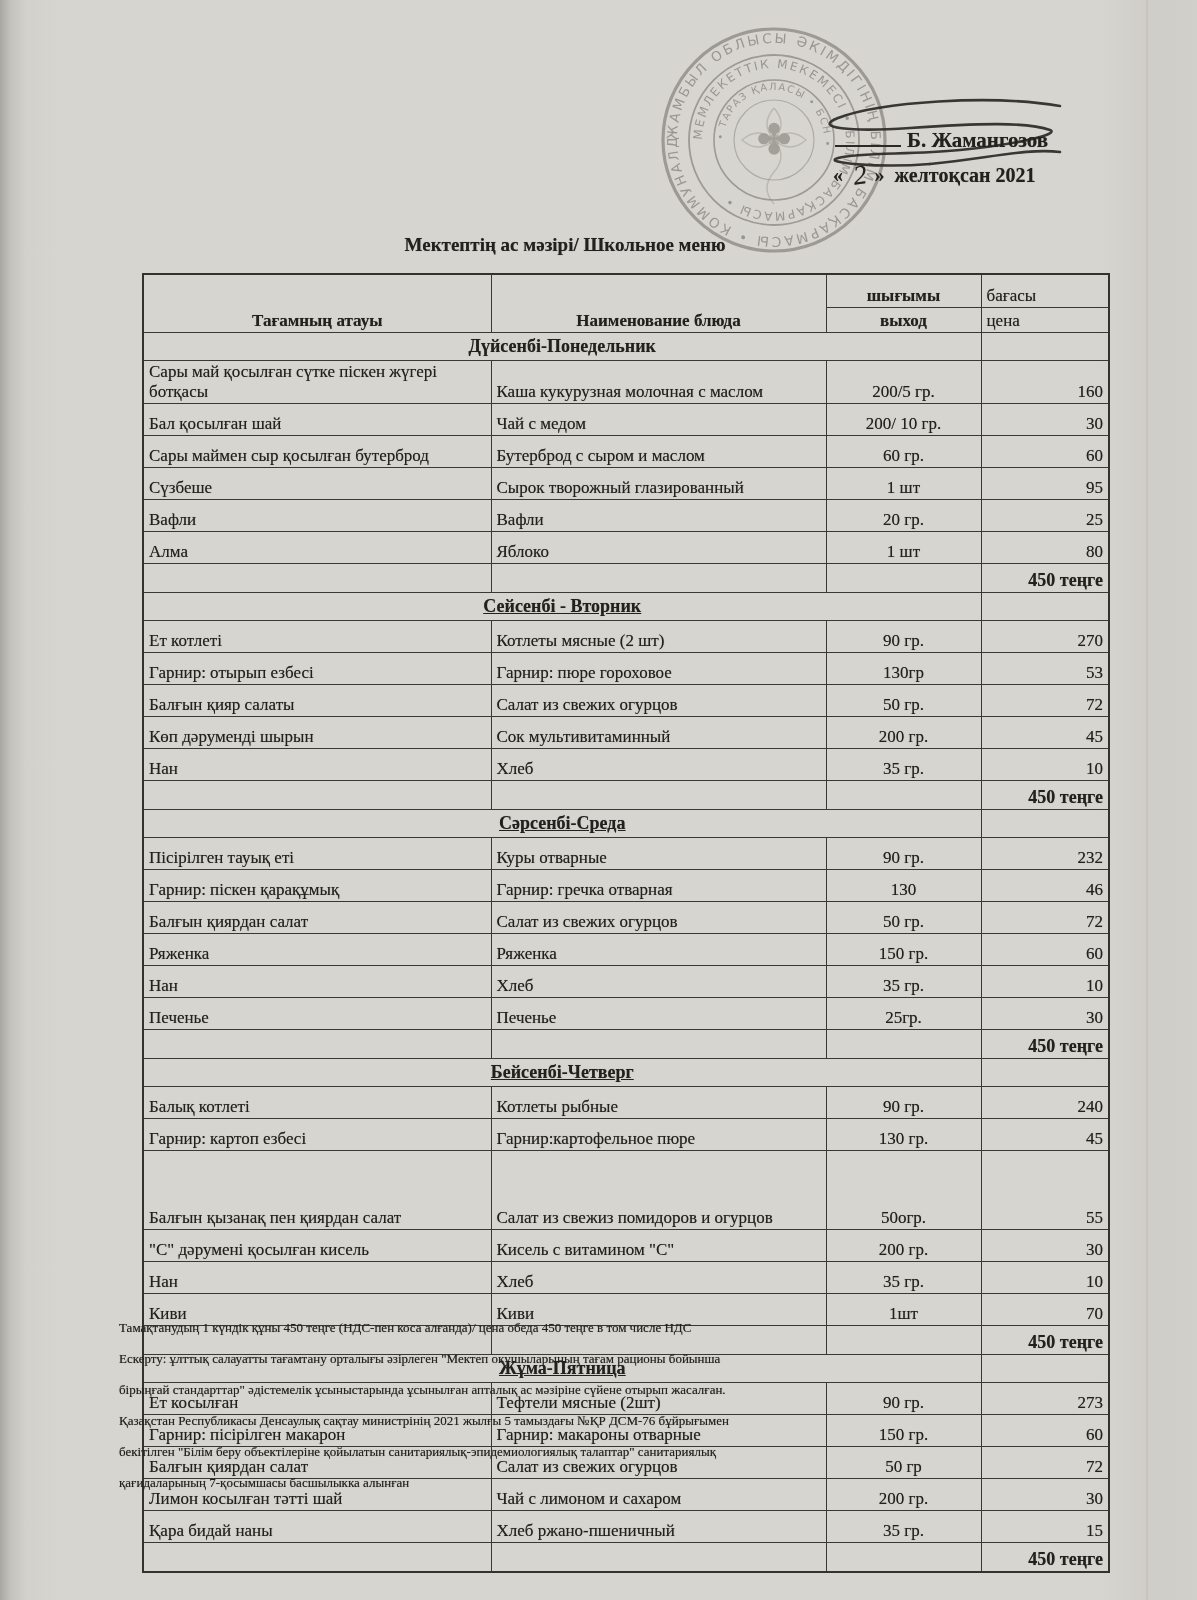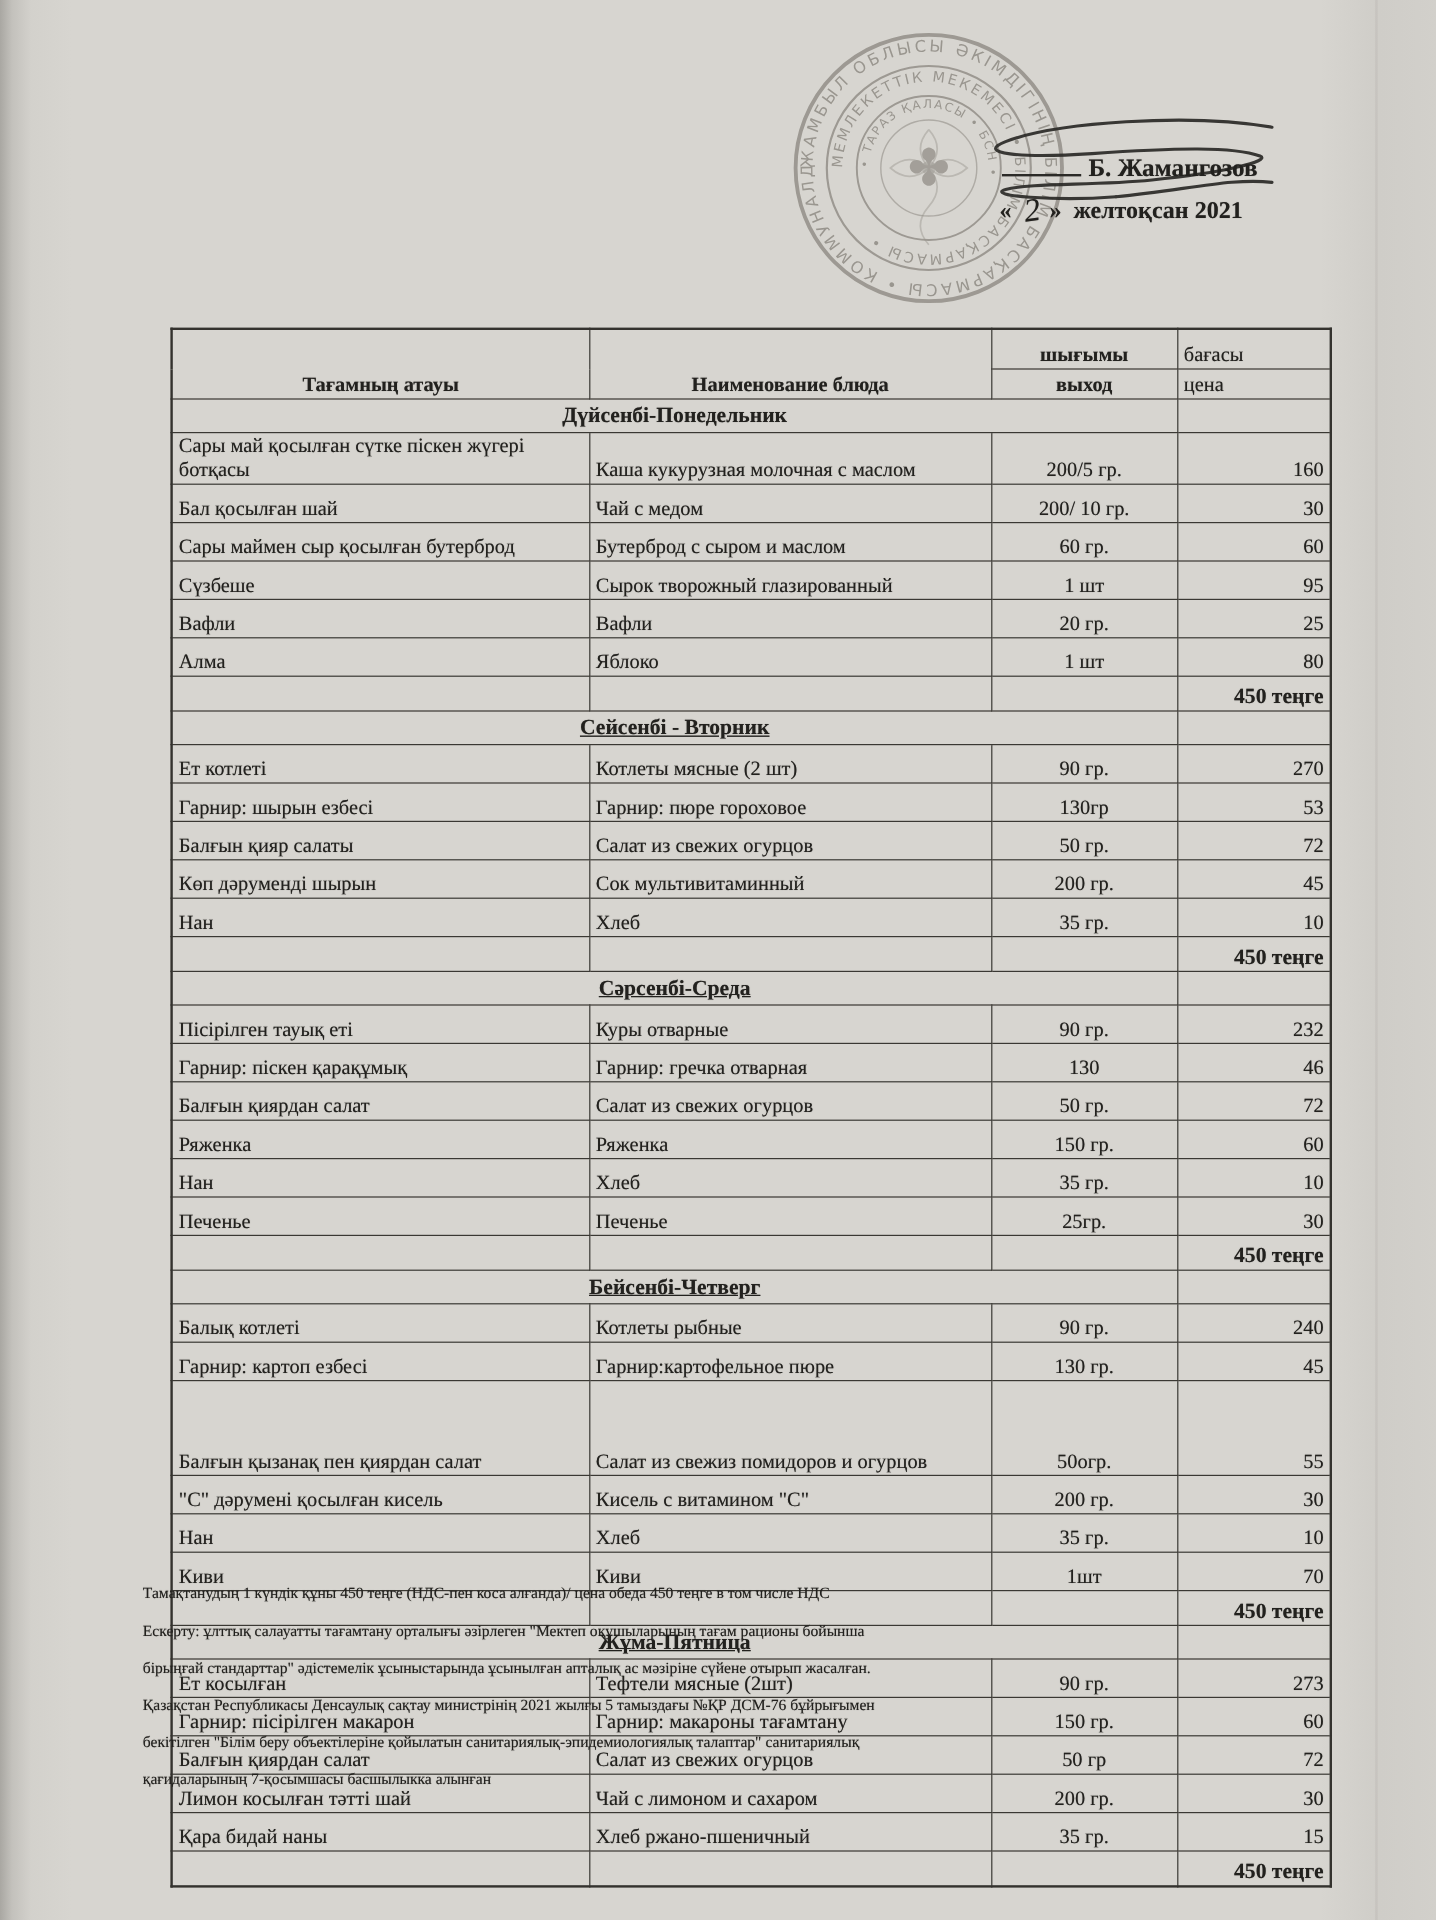--- a/index.html
+++ b/index.html
@@ -107,20 +107,21 @@
     </g>
   </svg>
   <div class="signer-line ink">
     <span class="sig-underline"></span><span>Б. Жамангозов</span>
   </div>
   <div class="date-line ink">
     <span>«</span><span class="hand-digit">2</span><span>»</span>&nbsp;&nbsp;<span>желтоқсан  2021</span>
   </div>
 
   <div class="title-block ink">
+    <div class="doc-title">Мектептің ас мәзірі/ Школьное меню</div>
   </div>
 
   <table class="menu ink" id="menu-table">
     <colgroup>
       <col style="width:348px">
         <col style="width:335px">
         <col style="width:155px">
         <col style="width:128px">
     </colgroup>
     <tbody>
@@ -185,21 +186,21 @@
           <td colspan="3"><span class="u">Сейсенбі - Вторник</span></td>
           <td></td>
         </tr>
         <tr class="item-row">
           <td>Ет котлеті</td>
           <td>Котлеты мясные (2 шт)</td>
           <td class="wt">90 гр.</td>
           <td class="price">270</td>
         </tr>
         <tr class="item-row">
-          <td>Гарнир: шырын езбесі</td>
+          <td>Гарнир: отырып езбесі</td>
           <td>Гарнир: пюре гороховое</td>
           <td class="wt">130гр</td>
           <td class="price">53</td>
         </tr>
         <tr class="item-row">
           <td>Балғын қияр салаты</td>
           <td>Салат из свежих огурцов</td>
           <td class="wt">50 гр.</td>
           <td class="price">72</td>
         </tr>
@@ -318,21 +319,21 @@
           <td></td>
         </tr>
         <tr class="item-row">
           <td>Ет косылған</td>
           <td>Тефтели мясные (2шт)</td>
           <td class="wt">90 гр.</td>
           <td class="price">273</td>
         </tr>
         <tr class="item-row">
           <td>Гарнир: пісірілген макарон</td>
-          <td>Гарнир: макароны тағамтану</td>
+          <td>Гарнир: макароны отварные</td>
           <td class="wt">150 гр.</td>
           <td class="price">60</td>
         </tr>
         <tr class="item-row">
           <td>Балғын қиярдан салат</td>
           <td>Салат из свежих огурцов</td>
           <td class="wt">50 гр</td>
           <td class="price">72</td>
         </tr>
         <tr class="item-row">

